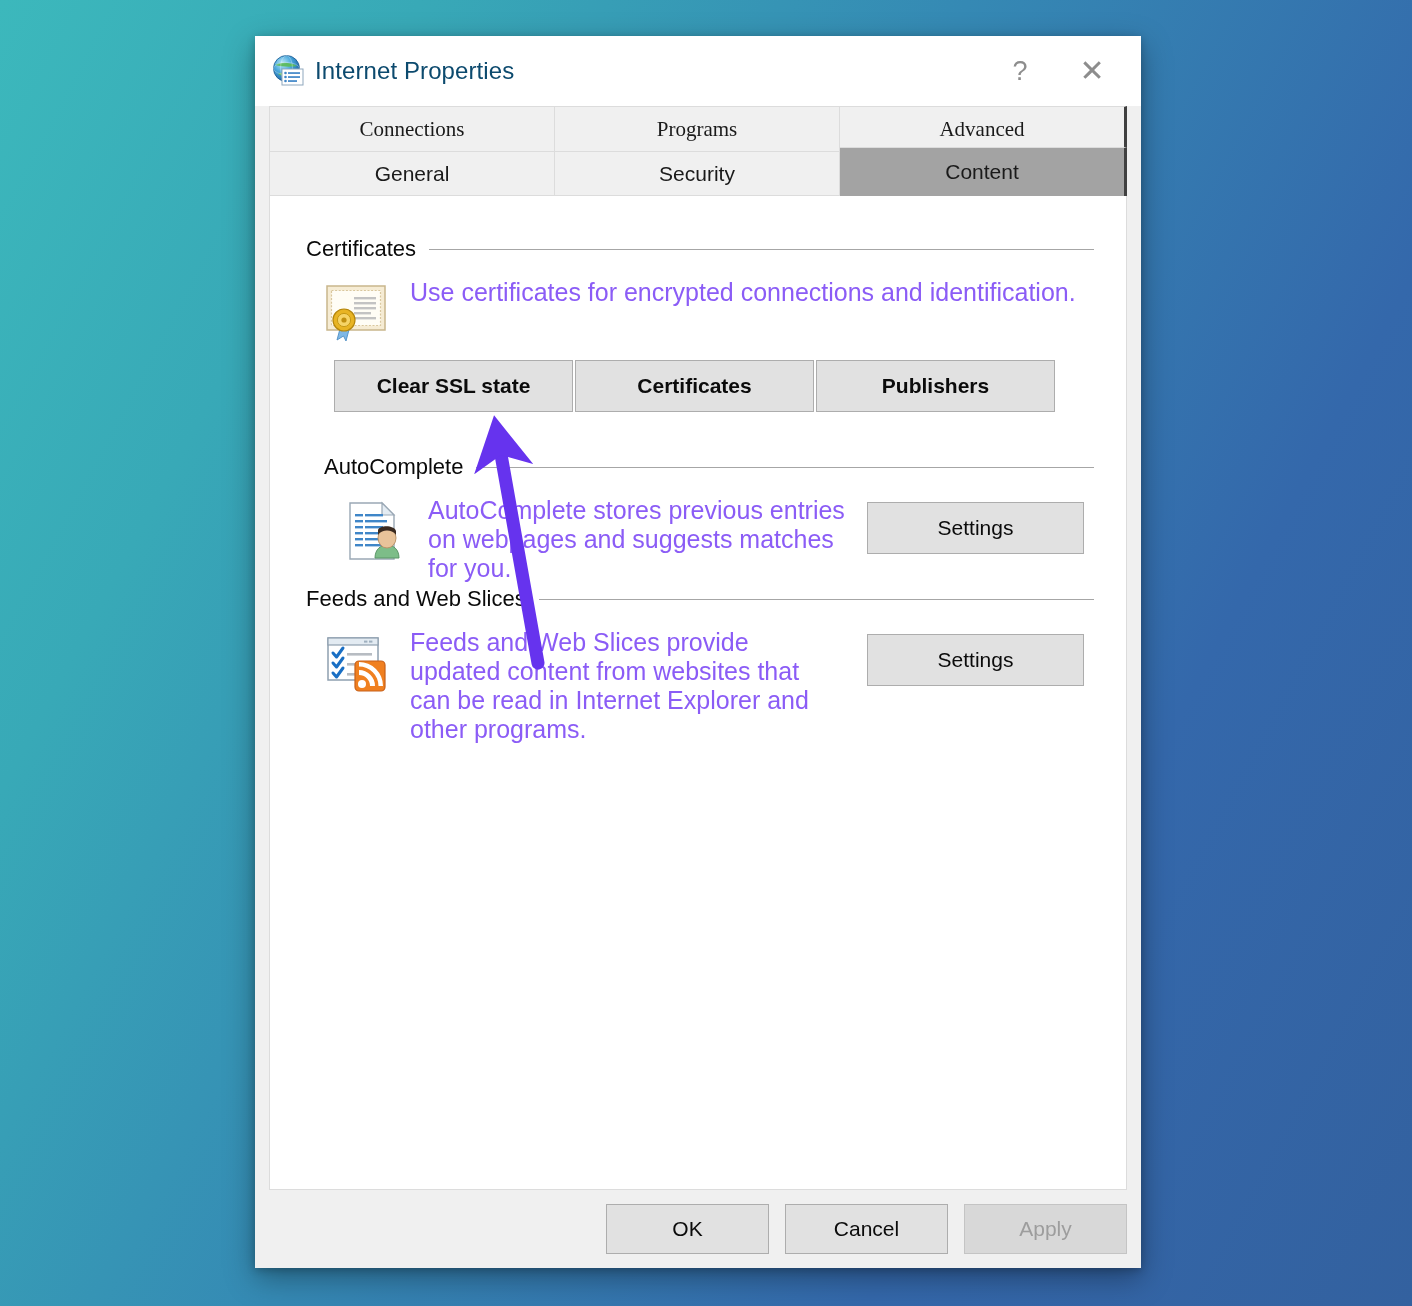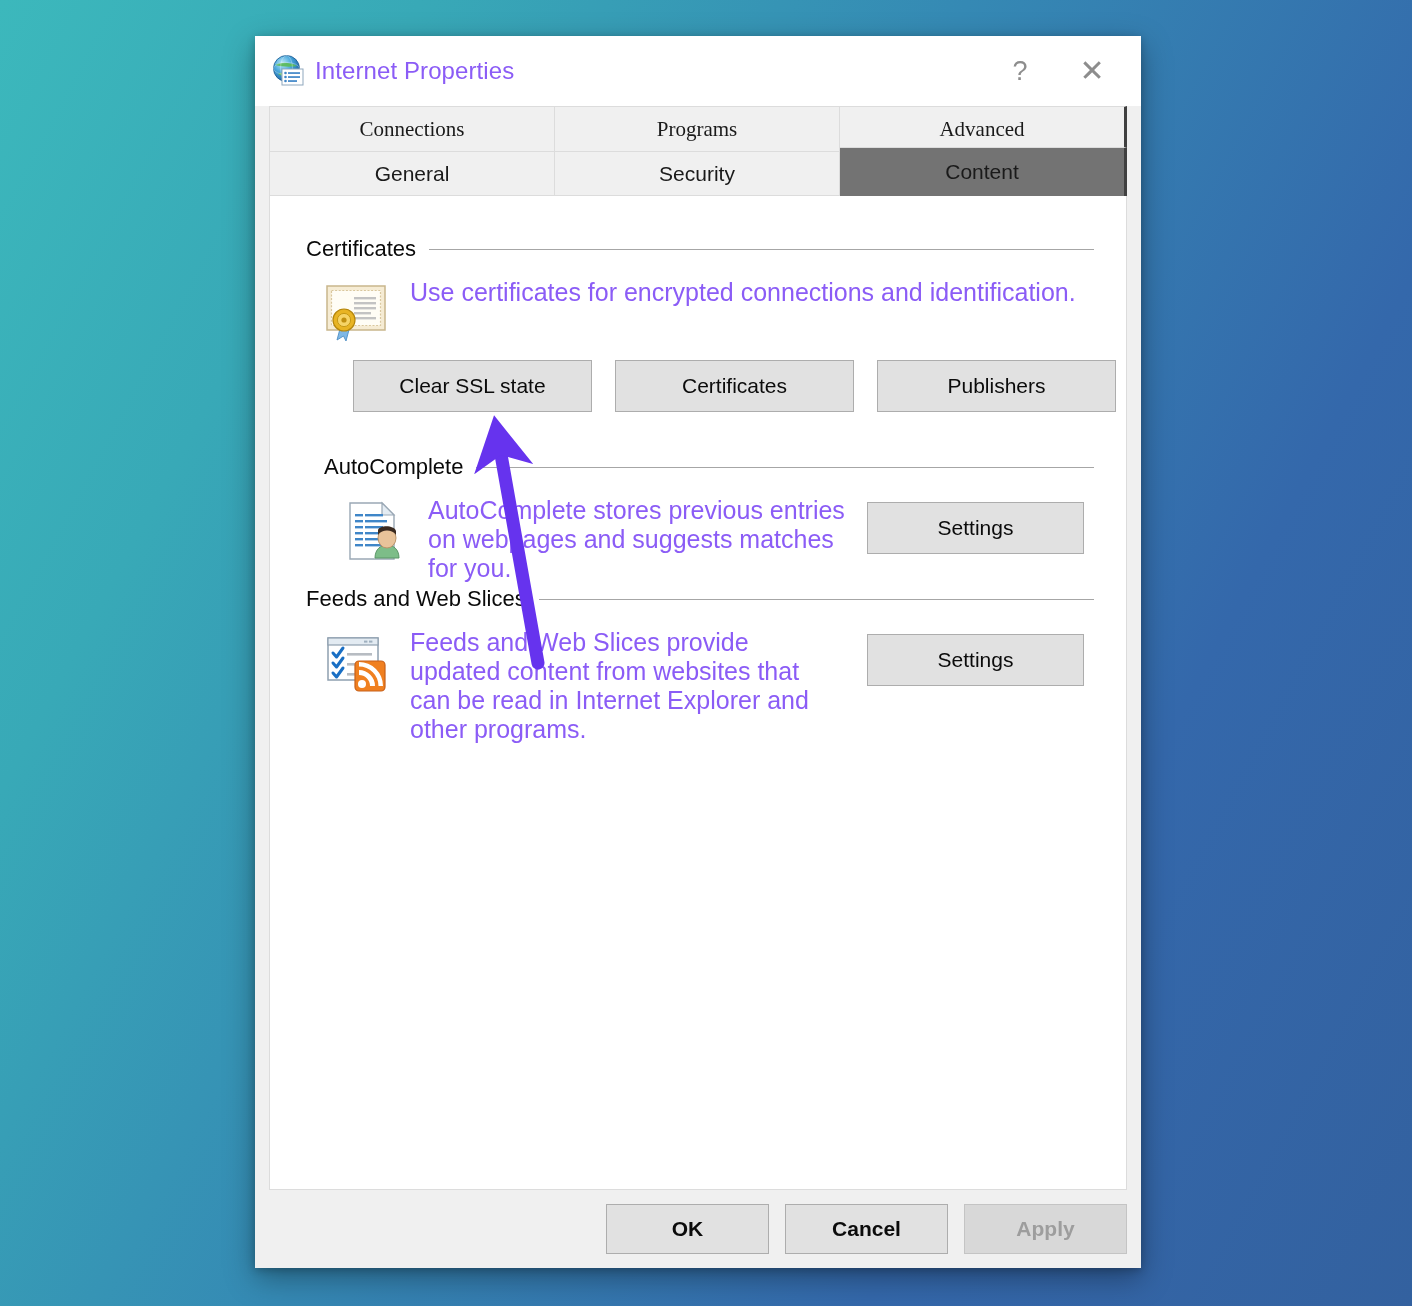--- a/index.html
+++ b/index.html
@@ -47,21 +47,21 @@
   .title-icon {
     margin-left: 17px;
     width: 34px;
     height: 34px;
     position: relative;
     flex: none;
   }
   .title-text {
     margin-left: 9px;
     font-size: 24px;
-    color: #8b5cf6;
+    color: #0c4a6e;
     letter-spacing: 0.1px;
     white-space: nowrap;
   }
   .title-spacer { flex: 1; }
   .tb-btn {
     width: 62px;
     height: 52px;
     display: flex;
     align-items: center;
     justify-content: center;
@@ -97,21 +97,21 @@
     align-items: center;
     justify-content: center;
     font-size: 21px;
     color: #1a1a1a;
     position: relative;
     white-space: nowrap;
   }
   .tabrow .tab:last-child { border-right: 3px solid #404040; }
   .tabrow.row1 .tab { border-bottom: none; font-family: Liberation Serif, serif; }
   .tab.active {
-    background: #737373;
+    background: #a3a3a3;
     border: 1px solid #dcdcdc;
     border-bottom: none;
     z-index: 5;
     margin-top: -4px;
     height: 49px;
   }
   .tabrow.row2 { position: relative; }
 
   
   .content-panel {
@@ -178,24 +178,25 @@
     align-items: center;
     justify-content: center;
     box-sizing: border-box;
     white-space: nowrap;
     font-family: "Liberation Sans", sans-serif;
   }
   .btn.disabled { color: #9d9d9d; background: #d8d8d8; border-color: #c4c4c4; }
 
   .cert-buttons {
     position: absolute;
-    left: 47px;
+    left: 28px;
     top: 124px;
     display: flex;
-    gap: 23px;
+    gap: 2px;
+    font-weight: bold;
   }
   .cert-buttons .btn { width: 239px; height: 52px; }
 
   .settings-btn {
     position: absolute;
     width: 217px;
     height: 52px;
     right: 10px;
   }
 
@@ -204,21 +205,21 @@
     flex: none;
     height: 78px;
     background: #f0f0f0;
     display: flex;
     align-items: center;
     justify-content: flex-end;
     padding-right: 14px;
     gap: 16px;
     box-sizing: border-box;
   }
-  .footer .btn { width: 163px; height: 50px; font-weight: bold; }
+  .footer .btn { width: 163px; height: 50px; }
 
   
   #annotation-arrow {
     position: absolute;
     left: 0; top: 0;
     width: 1412px; height: 1306px;
     pointer-events: none;
     z-index: 50;
   }
 </style>

